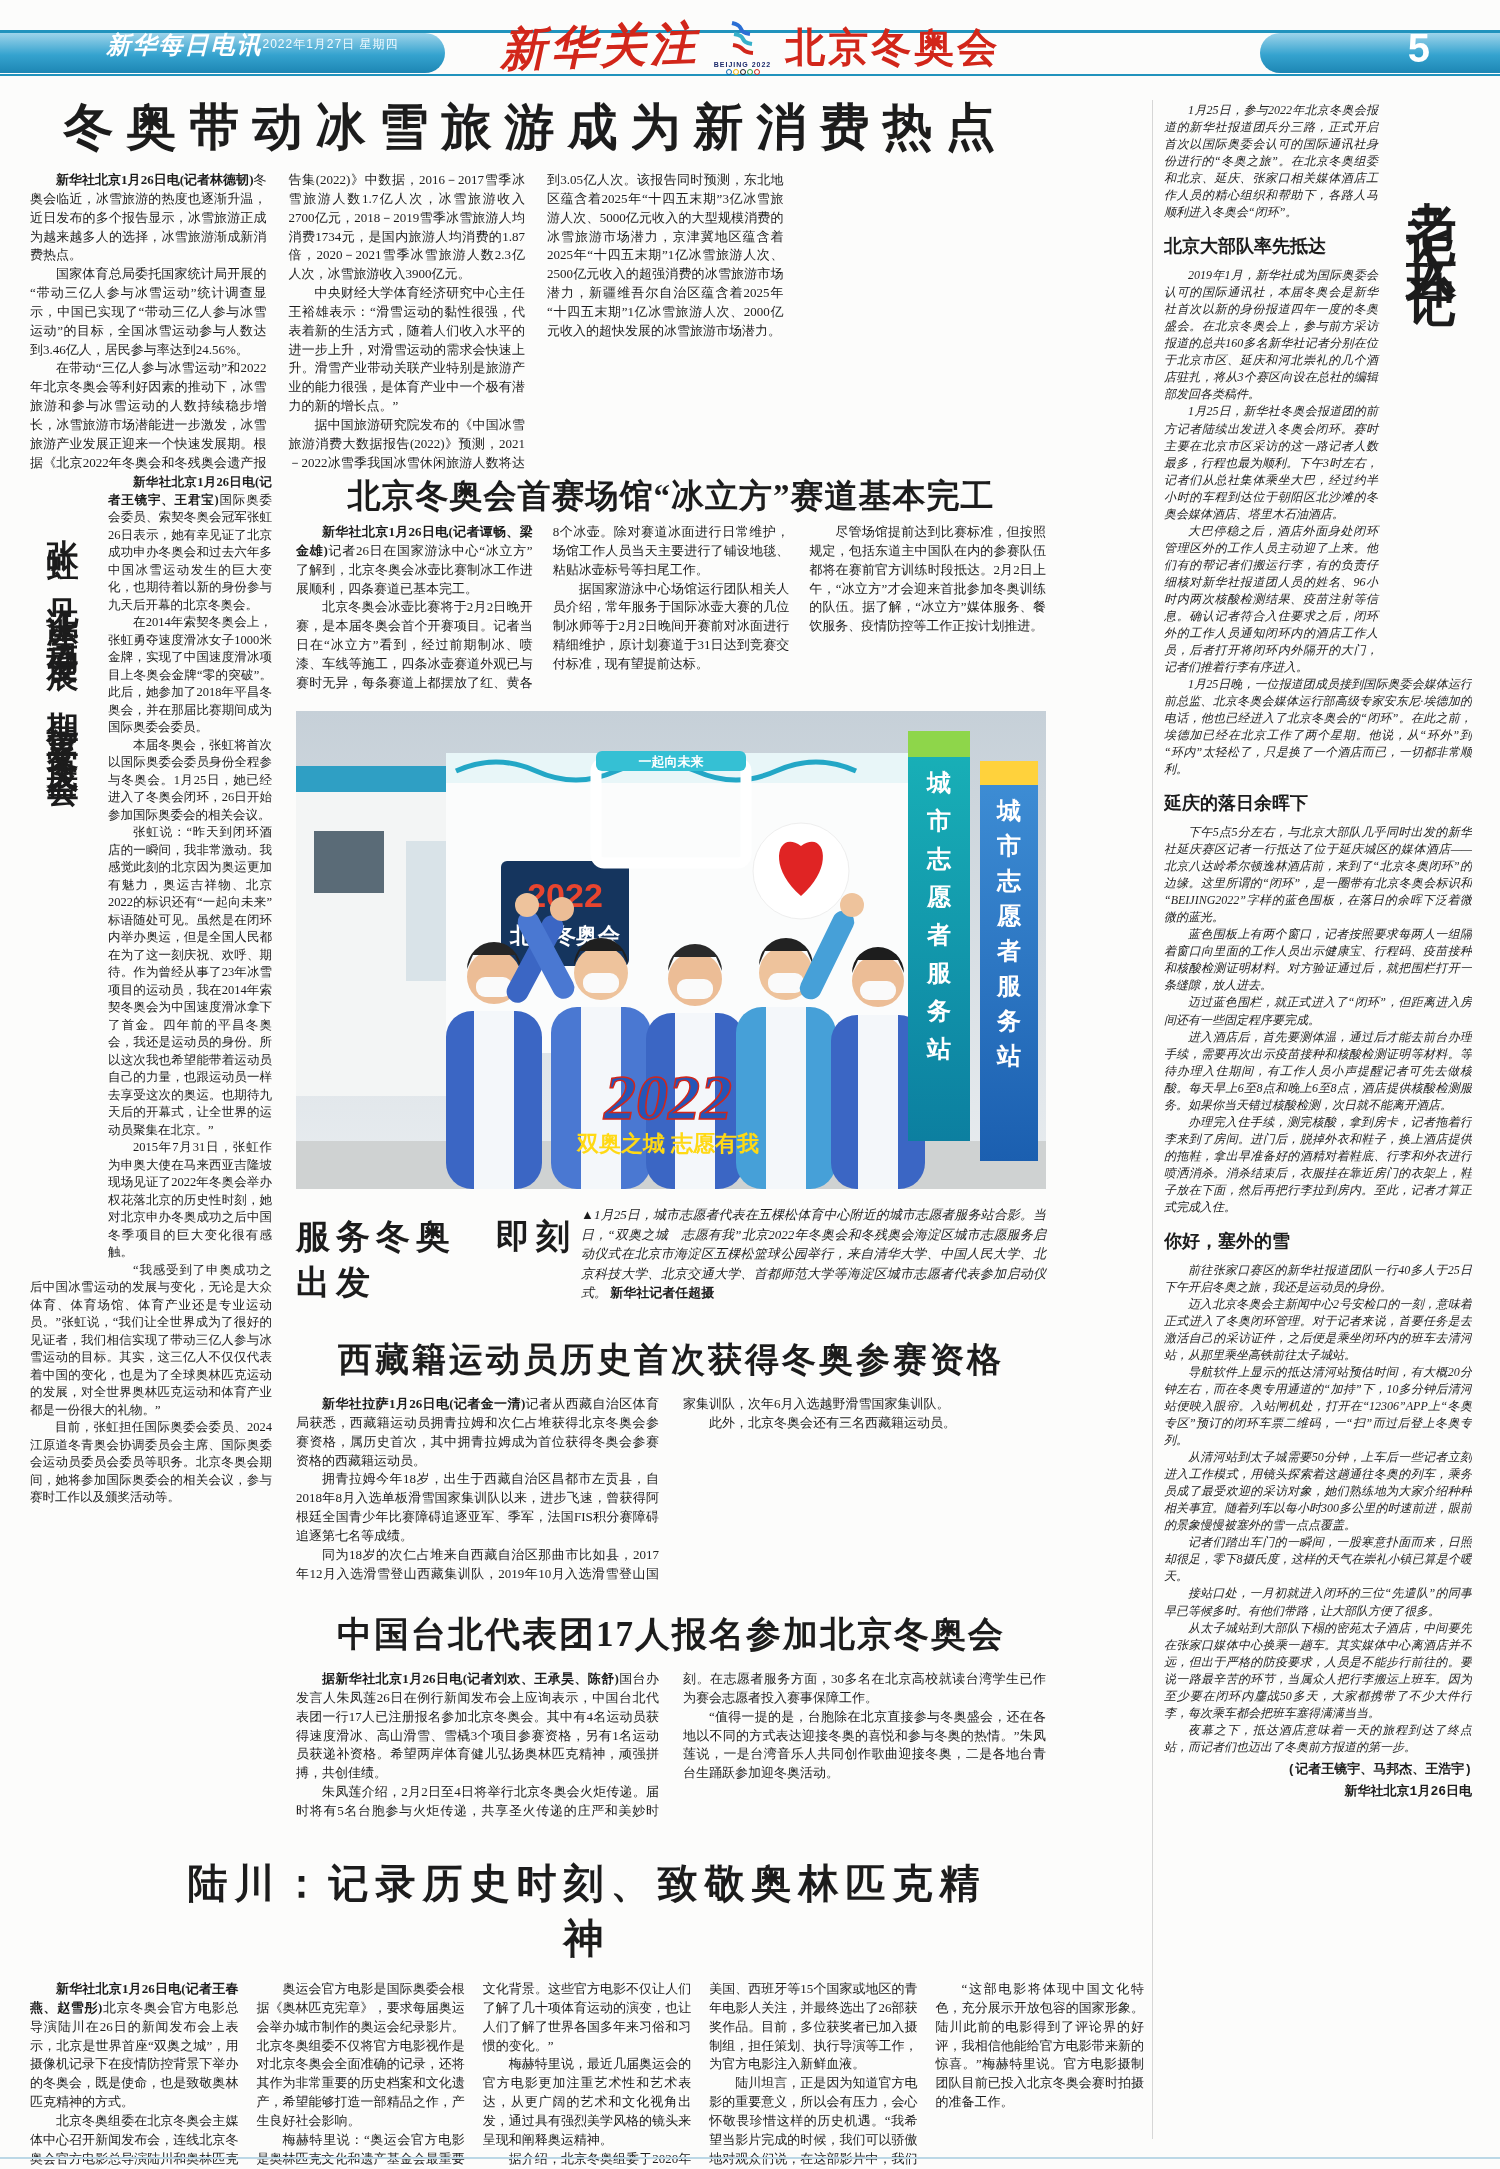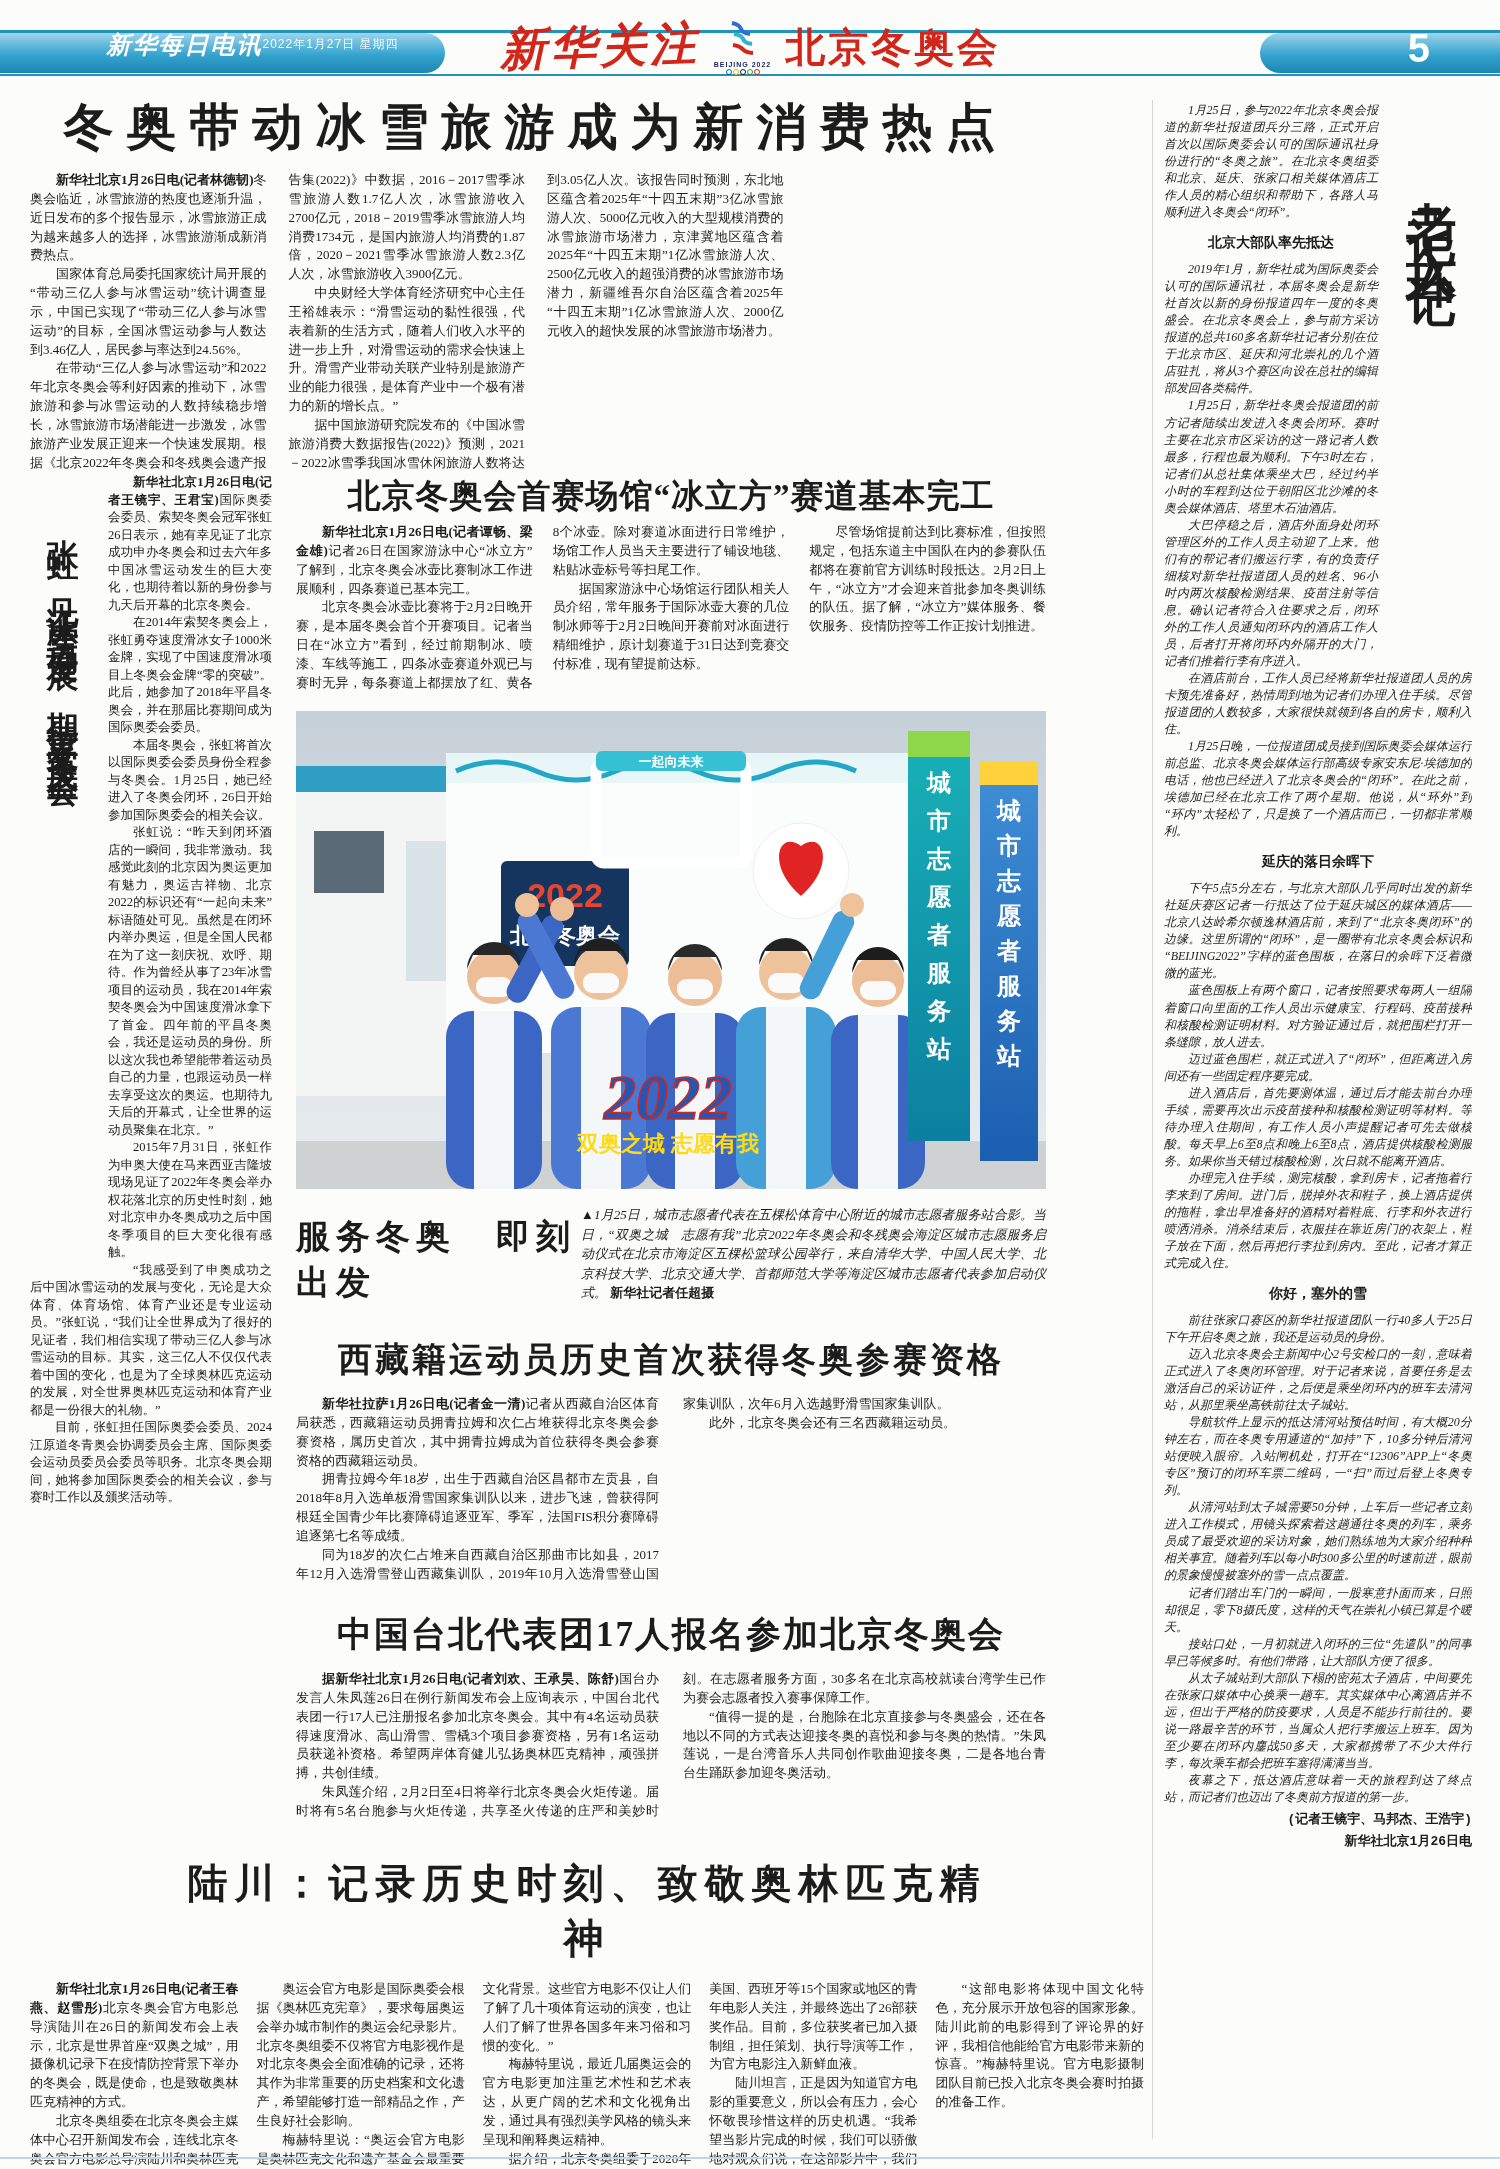--- a/index.html
+++ b/index.html
@@ -59,22 +59,22 @@
   
   .art-e{position:absolute;left:30px;top:1856px;width:1114px;}
   .art-e .headline{font-size:40px;letter-spacing:7px;width:72%;margin:0 auto;}
   .art-e .cols{margin-top:14px;column-count:5;column-gap:18px;height:238px;column-fill:auto;overflow:hidden;}
   
   .vrule{position:absolute;left:1152px;top:100px;bottom:30px;width:1px;background:#d6d6d6;}
   .rail-rj{position:absolute;left:1164px;top:102px;width:308px;height:2048px;overflow:hidden;}
   .vhead-rj{float:right;writing-mode:vertical-rl;text-orientation:upright;font-weight:bold;
       font-size:50px;letter-spacing:15px;width:80px;line-height:80px;height:472px;margin:60px 0 10px 14px;}
   .rail-rj .para{font-size:12px;line-height:1.42;font-style:italic;color:#222;}
-  .rail-sub{font-family:"Liberation Sans",sans-serif;font-weight:bold;font-size:14px;
-      text-align:center;margin:13px 0 9px;clear:none;}
+  .rail-sub{font-family:"Liberation Sans",sans-serif;font-weight:bold;font-size:18px;
+      text-align:left;margin:13px 0 9px;clear:none;}
   .rail-byline{font-family:Liberation Mono, monospace;font-weight:bold;font-size:13px;
       text-align:right;margin:4px 0 0;}
   .bottom-edge{position:absolute;left:0;right:0;bottom:10px;height:2px;background:#bcd8e6;}
   
   .bannertext{fill:#fff;font-family:"Liberation Sans",sans-serif;font-weight:bold;font-size:24px;}
 </style>
 </head>
 <body>
 
 <div class="page">
@@ -296,21 +296,20 @@
     <div>
 
     <p class="para"><span>1月25日，参与2022年北京冬奥会报道的新华社报道团兵分三路，正式开启首次以国际奥委会认可的国际通讯社身份进行的“冬奥之旅”。在北京冬奥组委和北京、延庆、张家口相关媒体酒店工作人员的精心组织和帮助下，各路人马顺利进入冬奥会“闭环”。</span></p>
       </div>
     <div class="rail-sub">北京大部队率先抵达</div>
     <div>
 
     <p class="para"><span>2019年1月，新华社成为国际奥委会认可的国际通讯社，本届冬奥会是新华社首次以新的身份报道四年一度的冬奥盛会。在北京冬奥会上，参与前方采访报道的总共160多名新华社记者分别在位于北京市区、延庆和河北崇礼的几个酒店驻扎，将从3个赛区向设在总社的编辑部发回各类稿件。</span></p>
         <p class="para"><span>1月25日，新华社冬奥会报道团的前方记者陆续出发进入冬奥会闭环。赛时主要在北京市区采访的这一路记者人数最多，行程也最为顺利。下午3时左右，记者们从总社集体乘坐大巴，经过约半小时的车程到达位于朝阳区北沙滩的冬奥会媒体酒店、塔里木石油酒店。</span></p>
         <p class="para"><span>大巴停稳之后，酒店外面身处闭环管理区外的工作人员主动迎了上来。他们有的帮记者们搬运行李，有的负责仔细核对新华社报道团人员的姓名、96小时内两次核酸检测结果、疫苗注射等信息。确认记者符合入住要求之后，闭环外的工作人员通知闭环内的酒店工作人员，后者打开将闭环内外隔开的大门，记者们推着行李有序进入。</span></p>
-        <p class="para"><span>在酒店前台，工作人员已经将新华社报道团人员的房卡预先准备好，热情周到地为记者们办理入住手续。尽管报道团的人数较多，大家很快就领到各自的房卡，顺利入住。</span></p>
         <p class="para"><span>1月25日晚，一位报道团成员接到国际奥委会媒体运行前总监、北京冬奥会媒体运行部高级专家安东尼·埃德加的电话，他也已经进入了北京冬奥会的“闭环”。在此之前，埃德加已经在北京工作了两个星期。他说，从“环外”到“环内”太轻松了，只是换了一个酒店而已，一切都非常顺利。</span></p>
       </div>
     <div class="rail-sub">延庆的落日余晖下</div>
     <div>
 
     <p class="para"><span>下午5点5分左右，与北京大部队几乎同时出发的新华社延庆赛区记者一行抵达了位于延庆城区的媒体酒店——北京八达岭希尔顿逸林酒店前，来到了“北京冬奥闭环”的边缘。这里所谓的“闭环”，是一圈带有北京冬奥会标识和“BEIJING2022”字样的蓝色围板，在落日的余晖下泛着微微的蓝光。</span></p>
         <p class="para"><span>蓝色围板上有两个窗口，记者按照要求每两人一组隔着窗口向里面的工作人员出示健康宝、行程码、疫苗接种和核酸检测证明材料。对方验证通过后，就把围栏打开一条缝隙，放人进去。</span></p>
         <p class="para"><span>迈过蓝色围栏，就正式进入了“闭环”，但距离进入房间还有一些固定程序要完成。</span></p>
         <p class="para"><span>进入酒店后，首先要测体温，通过后才能去前台办理手续，需要再次出示疫苗接种和核酸检测证明等材料。等待办理入住期间，有工作人员小声提醒记者可先去做核酸。每天早上6至8点和晚上6至8点，酒店提供核酸检测服务。如果你当天错过核酸检测，次日就不能离开酒店。</span></p>
         <p class="para"><span>办理完入住手续，测完核酸，拿到房卡，记者拖着行李来到了房间。进门后，脱掉外衣和鞋子，换上酒店提供的拖鞋，拿出早准备好的酒精对着鞋底、行李和外衣进行喷洒消杀。消杀结束后，衣服挂在靠近房门的衣架上，鞋子放在下面，然后再把行李拉到房内。至此，记者才算正式完成入住。</span></p>

